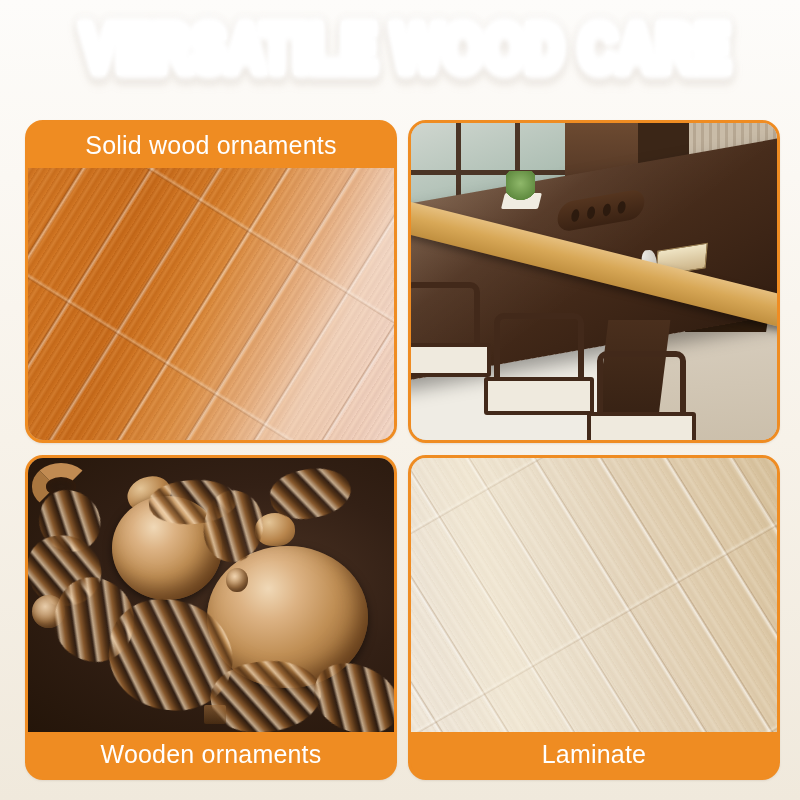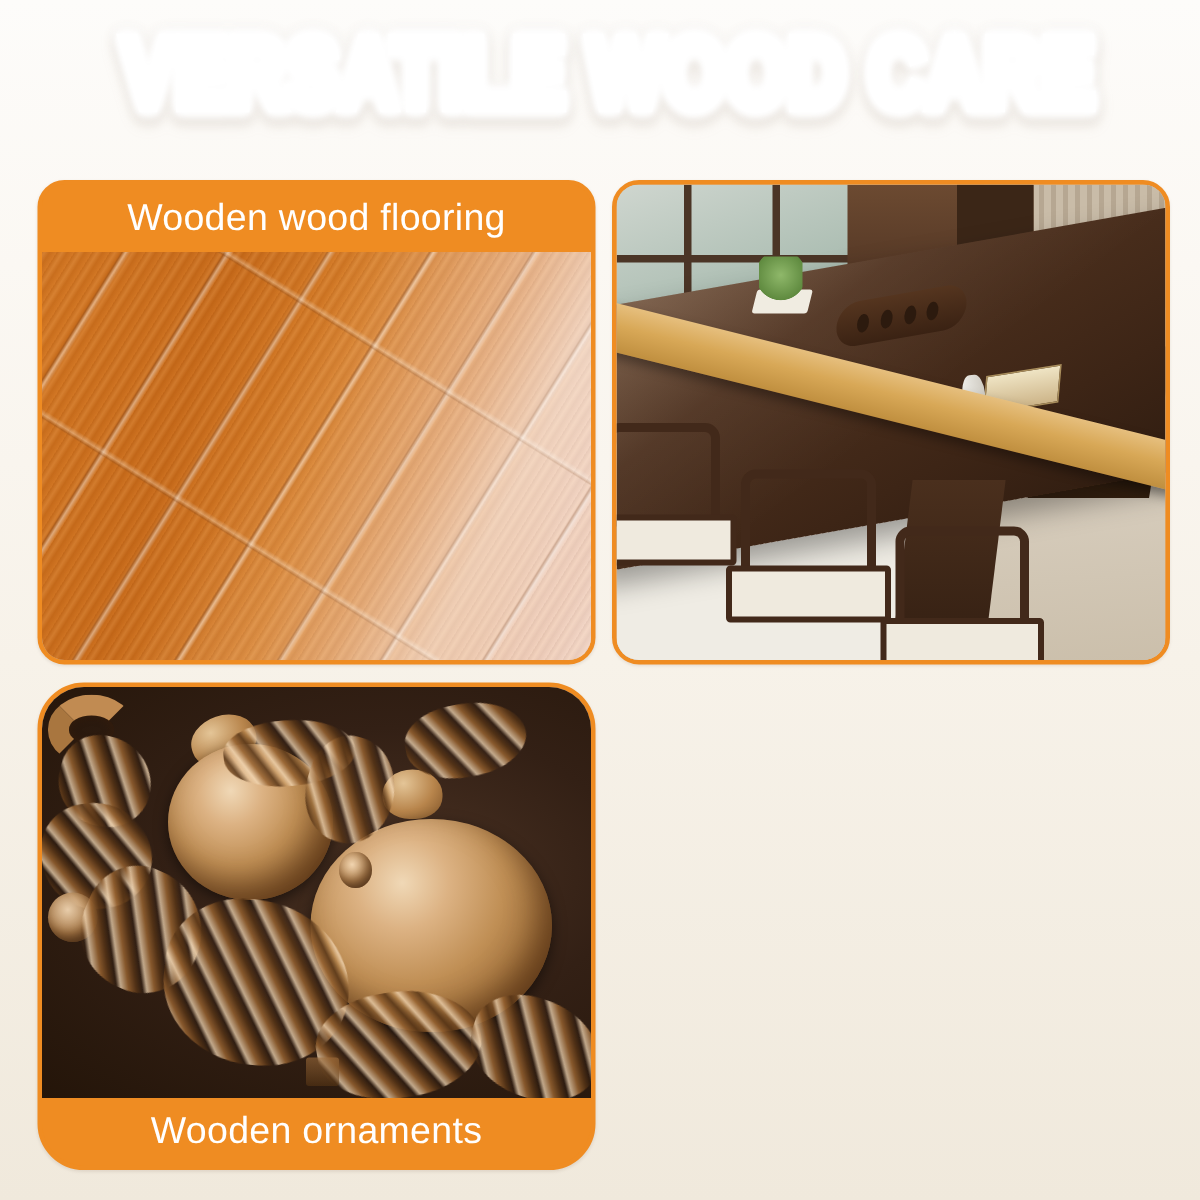--- a/index.html
+++ b/index.html
@@ -66,21 +66,21 @@
   .panel{
     position:relative;
     border:3px solid #ef8c22;
     border-radius:18px;
     overflow:hidden;
     background:#ef8c22;
     display:flex;
     flex-direction:column;
     box-shadow:0 1px 2px rgba(150,130,110,.18);
   }
-  .panel.label-bottom{ flex-direction:column-reverse;border-radius:31px; }
+  .panel.label-bottom{ flex-direction:column-reverse; }
 
   .panel-label{
     flex:0 0 45px;
     background:#ef8c22;
     color:#ffffff;
     font-size:25px;
     line-height:45px;
     text-align:center;
     letter-spacing:.2px;
     white-space:nowrap;
@@ -359,21 +359,21 @@
 
 <div id="stage">
 
   <div class="title-wrap">
     <span class="title" id="banner-title" data-text="VERSATILE WOOD CARE">VERSATILE WOOD CARE</span>
   </div>
 
   <div class="grid">
 
     <div class="panel">
-      <div class="panel-label">Wooden wood flooring</div>
+      <div class="panel-label">Solid wood ornaments</div>
       <div class="panel-media">
         <div class="floor1"></div>
         <div class="floor1-cross"></div>
         <div class="floor1-sheen"></div>
       </div>
     </div>
 
     <div class="panel">
       <div class="panel-media">
         <div class="room">
@@ -448,15 +448,23 @@
           <div class="swirl" style="left:54%;top:40%;width:6%;height:9%"></div>
           <div class="leafy" style="left:66%;top:4%;width:22%;height:18%;transform:rotate(-12deg)"></div>
           <div class="leafy" style="left:22%;top:52%;width:34%;height:40%;transform:rotate(6deg)"></div>
           <div class="leafy" style="left:50%;top:74%;width:30%;height:26%;transform:rotate(-10deg)"></div>
           <div class="leafy" style="left:78%;top:76%;width:24%;height:24%;transform:rotate(18deg)"></div>
           <div class="stamp"></div>
         </div>
       </div>
     </div>
 
+    <div class="panel label-bottom">
+      <div class="panel-label">Laminate</div>
+      <div class="panel-media">
+        <div class="lam"></div>
+        <div class="lam-cross"></div>
+        <div class="lam-sheen"></div>
+      </div>
+    </div>
 
   </div>
 </div>
 
 </body></html>

